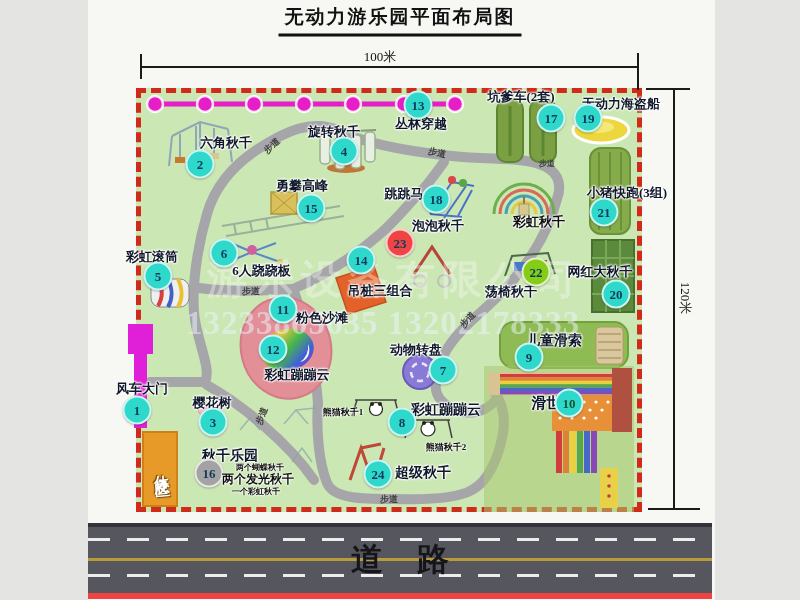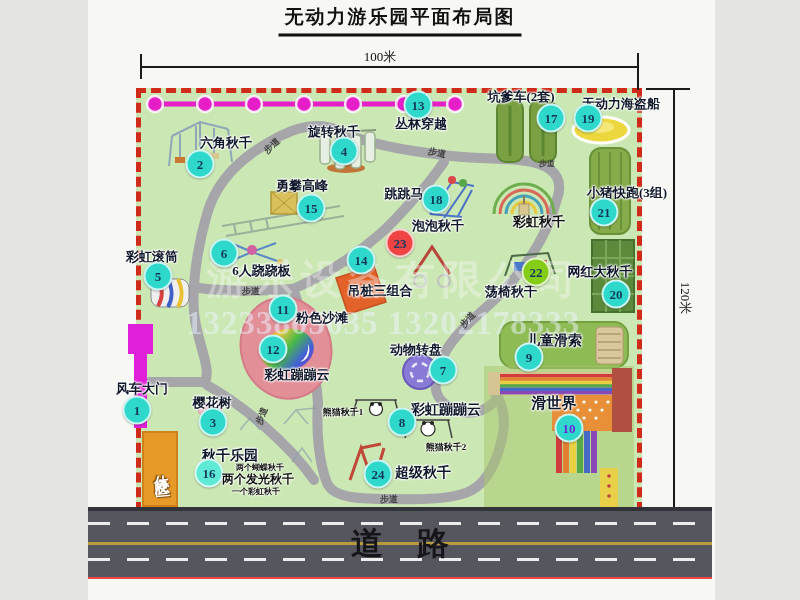--- a/index.html
+++ b/index.html
@@ -24,22 +24,22 @@
   .note-label{position:absolute;font-weight:bold;color:#0d0d0d;white-space:nowrap;
               transform:translate(-50%,-50%);
               text-shadow:-1px 0 2px rgba(255,255,255,.9),1px 0 2px rgba(255,255,255,.9),0 1px 2px rgba(255,255,255,.9);}
   .trail{color:#3c3c3c;text-shadow:none;font-weight:bold;}
   .vertical{writing-mode:vertical-rl;color:#fff;
             text-shadow:0 0 2px #7a4a10,1px 1px 1px #7a4a10,-1px -1px 1px #7a4a10;letter-spacing:4px;}
   .watermark-co{position:absolute;left:395px;top:279px;transform:translate(-50%,-50%);
             font-size:40px;font-weight:bold;letter-spacing:7px;color:rgba(250,250,250,.38);white-space:nowrap;}
   .watermark-ph{position:absolute;left:383px;top:323px;transform:translate(-50%,-50%);
             font-size:33px;font-weight:bold;color:rgba(238,246,255,.5);white-space:nowrap;letter-spacing:1px;}
-  .road{position:absolute;left:88px;top:507px;width:624px;height:66px;background:#56565e;
-        border-top:4px solid #33333a;border-bottom:2px solid #ef4444;box-sizing:content-box;}
+  .road{position:absolute;left:88px;top:523px;width:624px;height:66px;background:#56565e;
+        border-top:4px solid #33333a;border-bottom:6px solid #ef4444;box-sizing:content-box;}
   .road .dash{position:absolute;left:0;width:100%;height:3px;
         background:repeating-linear-gradient(90deg,#ececec 0 22px,rgba(0,0,0,0) 22px 39px);}
   .road .yellow{position:absolute;left:0;top:31px;width:100%;height:3px;background:#b89c3c;}
   .road-label{position:absolute;left:50%;top:33px;transform:translate(-50%,-50%);
         font-size:32px;font-weight:bold;color:#16161a;letter-spacing:34px;text-indent:34px;white-space:nowrap;}
 </style>
 </head>
 <body>
 
 <div id="stage">
@@ -305,33 +305,33 @@
       <div class="badge" style="background: rgb(46, 216, 203); color: rgb(18, 58, 92); left: 158px; top: 276px;">5</div>
       <div class="poi-label" style="font-size: 13px; left: 253px; top: 271px; padding-left: 17px;">6人跷跷板</div>
       <div class="badge" style="background: rgb(46, 216, 203); color: rgb(18, 58, 92); left: 224px; top: 253px;">6</div>
       <div class="poi-label" style="font-size: 13px; left: 416px; top: 350px;">动物转盘</div>
       <div class="badge" style="background: rgb(46, 216, 203); color: rgb(18, 58, 92); left: 443px; top: 370px;">7</div>
       <div class="poi-label" style="font-size: 14px; left: 446px; top: 410px;">彩虹蹦蹦云</div>
       <div class="badge" style="background: rgb(46, 216, 203); color: rgb(18, 58, 92); left: 402px; top: 422px;">8</div>
       <div class="poi-label" style="font-size: 14px; left: 554px; top: 341px;">儿童滑索</div>
       <div class="badge" style="background: rgb(46, 216, 203); color: rgb(18, 58, 92); left: 529px; top: 357px;">9</div>
       <div class="poi-label" style="font-size: 15px; left: 554px; top: 403px;">滑世界</div>
-      <div class="badge" style="background: rgb(46, 216, 203); color: #6d28d9; left: 569px; top: 428px;">10</div>
+      <div class="badge" style="background: rgb(46, 216, 203); color: #14532d; left: 569px; top: 403px;">10</div>
       <div class="poi-label" style="font-size: 13px; left: 322px; top: 318px;">粉色沙滩</div>
       <div class="badge" style="background: rgb(46, 216, 203); color: rgb(18, 58, 92); left: 283px; top: 309px;">11</div>
       <div class="poi-label" style="font-size: 13px; left: 297px; top: 375px;">彩虹蹦蹦云</div>
       <div class="badge" style="background: rgb(46, 216, 203); color: rgb(18, 58, 92); left: 273px; top: 349px;">12</div>
       <div class="poi-label" style="font-size: 13px; left: 421px; top: 124px;">丛林穿越</div>
       <div class="badge" style="background: rgb(46, 216, 203); color: rgb(18, 58, 92); left: 418px; top: 105px;">13</div>
       <div class="poi-label" style="font-size: 13px; left: 380px; top: 291px;">吊桩三组合</div>
       <div class="badge" style="background: rgb(46, 216, 203); color: rgb(18, 58, 92); left: 361px; top: 260px;">14</div>
       <div class="poi-label" style="font-size: 13px; left: 302px; top: 186px;">勇攀高峰</div>
       <div class="badge" style="background: rgb(46, 216, 203); color: rgb(18, 58, 92); left: 311px; top: 208px;">15</div>
       <div class="poi-label" style="font-size: 14px; left: 230px; top: 456px;">秋千乐园</div>
-      <div class="badge" style="background: #5eead4; color: rgb(18, 58, 92); left: 209px; top: 473px;">16</div>
+      <div class="badge" style="background: #a3a3a3; color: rgb(18, 58, 92); left: 209px; top: 473px;">16</div>
       <div class="poi-label" style="font-size: 13px; left: 521px; top: 97px;">坑爹车(2套)</div>
       <div class="badge" style="background: rgb(46, 216, 203); color: rgb(18, 58, 92); left: 523px; top: 118px; margin-left: 28px;">17</div>
       <div class="poi-label" style="font-size: 13px; left: 404px; top: 194px;">跳跳马</div>
       <div class="badge" style="background: rgb(46, 216, 203); color: rgb(18, 58, 92); left: 436px; top: 199px;">18</div>
       <div class="poi-label" style="font-size: 13px; left: 621px; top: 104px;">无动力海盗船</div>
       <div class="badge" style="background: rgb(46, 216, 203); color: rgb(18, 58, 92); left: 588px; top: 118px;">19</div>
       <div class="poi-label" style="font-size: 13px; left: 600px; top: 272px;">网红大秋千</div>
       <div class="badge" style="background: rgb(46, 216, 203); color: rgb(18, 58, 92); left: 616px; top: 294px;">20</div>
       <div class="poi-label" style="font-size: 13px; left: 627px; top: 193px;">小猪快跑(3组)</div>
       <div class="badge" style="background: rgb(46, 216, 203); color: rgb(18, 58, 92); left: 604px; top: 212px;">21</div>

